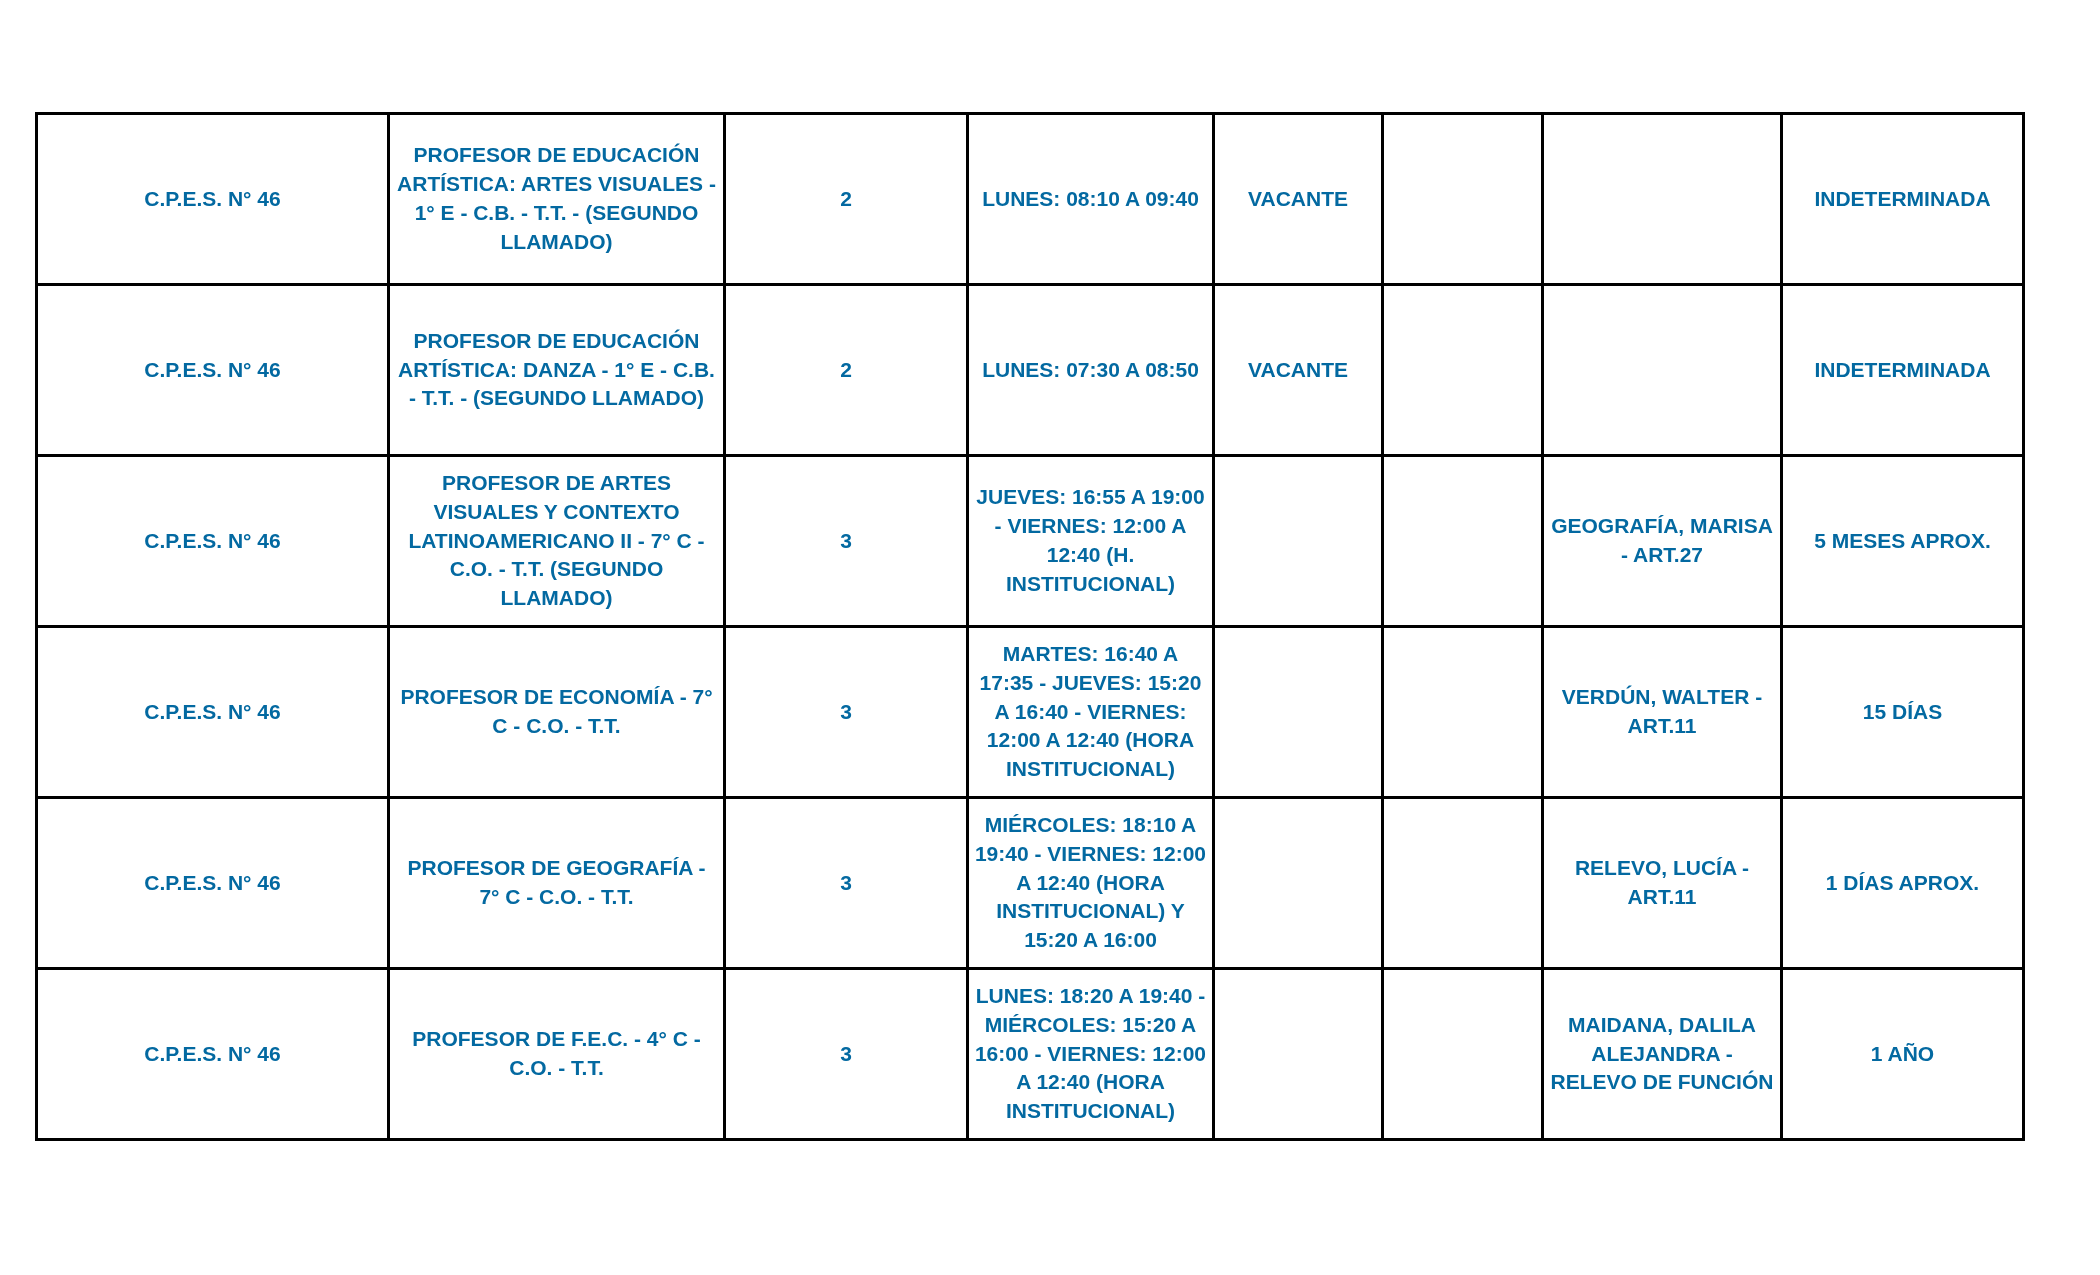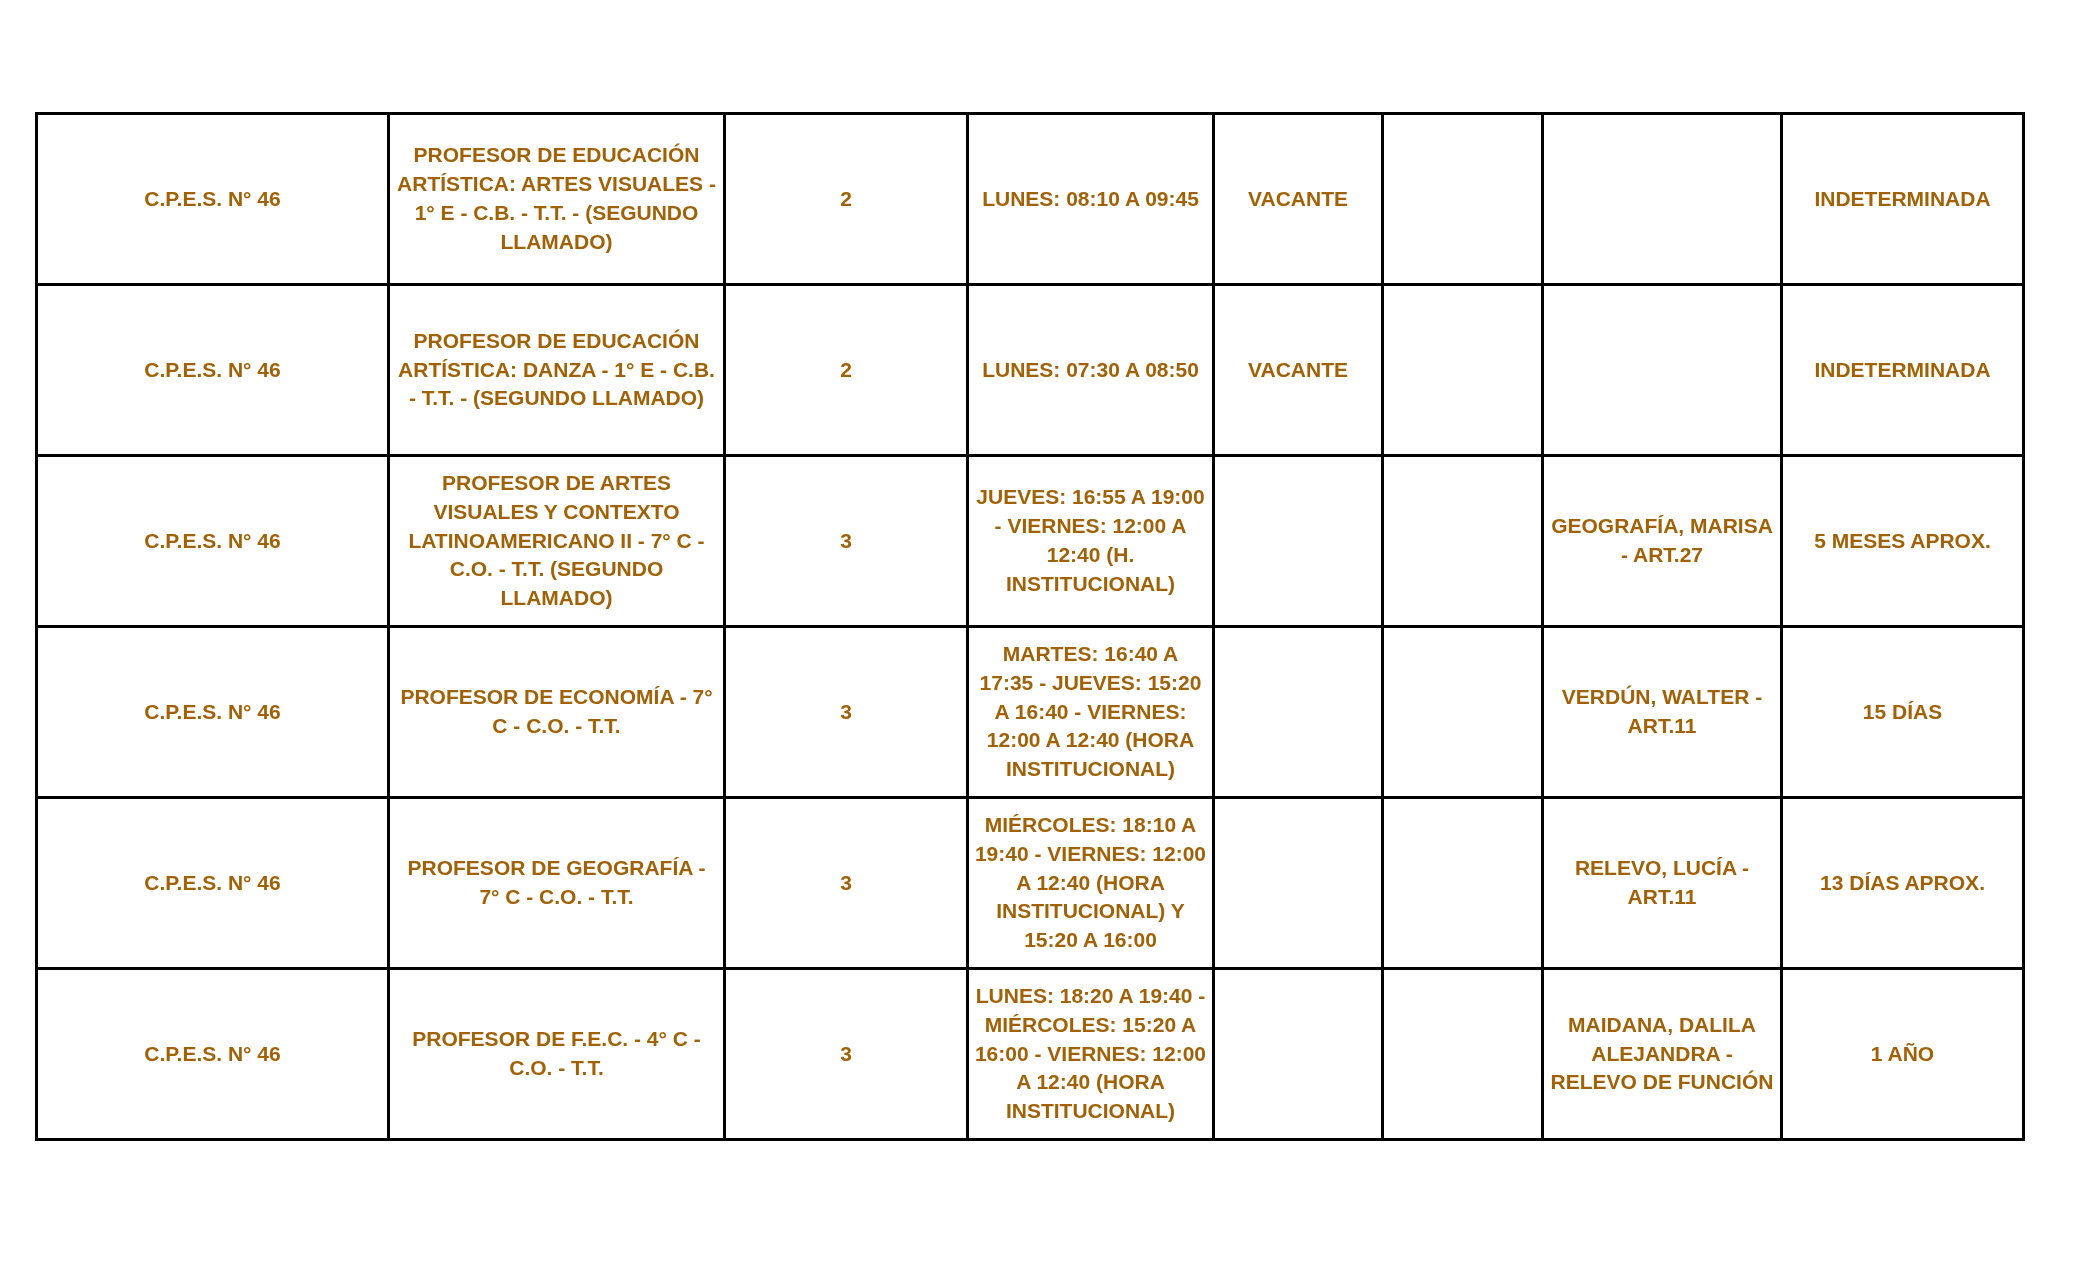--- a/index.html
+++ b/index.html
@@ -17,21 +17,21 @@
     top: 112px;
     border-collapse: collapse;
     table-layout: fixed;
     width: 1987px;
   }
   table.vacancies tr {
     height: 171px;
   }
   table.vacancies td {
     border: 3px solid #000000;
-    color: #a16207;
+    color: #0369a1;
     font-weight: bold;
     font-size: 21px;
     line-height: 1.38;
     text-align: center;
     vertical-align: middle;
     padding: 2px 5px;
     overflow: hidden;
     word-wrap: break-word;
   }
   
@@ -56,21 +56,21 @@
     <col class="c5">
       <col class="c6">
       <col class="c7">
       <col class="c8">
   </colgroup>
   <tbody>
     <tr>
       <td>C.P.E.S. N° 46</td>
       <td>PROFESOR DE EDUCACIÓN ARTÍSTICA: ARTES VISUALES - 1° E - C.B. - T.T. - (SEGUNDO LLAMADO)</td>
       <td>2</td>
-      <td>LUNES: 08:10 A 09:45</td>
+      <td>LUNES: 08:10 A 09:40</td>
       <td>VACANTE</td>
       <td></td>
       <td></td>
       <td>INDETERMINADA</td>
     </tr>
     <tr>
       <td>C.P.E.S. N° 46</td>
       <td>PROFESOR DE EDUCACIÓN ARTÍSTICA: DANZA - 1° E - C.B. - T.T. - (SEGUNDO LLAMADO)</td>
       <td>2</td>
       <td>LUNES: 07:30 A 08:50</td>
@@ -100,21 +100,21 @@
       <td>15 DÍAS</td>
     </tr>
     <tr>
       <td>C.P.E.S. N° 46</td>
       <td>PROFESOR DE GEOGRAFÍA - 7° C - C.O. - T.T.</td>
       <td>3</td>
       <td>MIÉRCOLES: 18:10 A 19:40 - VIERNES: 12:00 A 12:40 (HORA INSTITUCIONAL) Y 15:20 A 16:00</td>
       <td></td>
       <td></td>
       <td>RELEVO, LUCÍA - ART.11</td>
-      <td>13 DÍAS APROX.</td>
+      <td>1 DÍAS APROX.</td>
     </tr>
     <tr>
       <td>C.P.E.S. N° 46</td>
       <td>PROFESOR DE F.E.C. - 4° C - C.O. - T.T.</td>
       <td>3</td>
       <td>LUNES: 18:20 A 19:40 - MIÉRCOLES: 15:20 A 16:00 - VIERNES: 12:00 A 12:40 (HORA INSTITUCIONAL)</td>
       <td></td>
       <td></td>
       <td>MAIDANA, DALILA ALEJANDRA - RELEVO DE FUNCIÓN</td>
       <td>1 AÑO</td>

